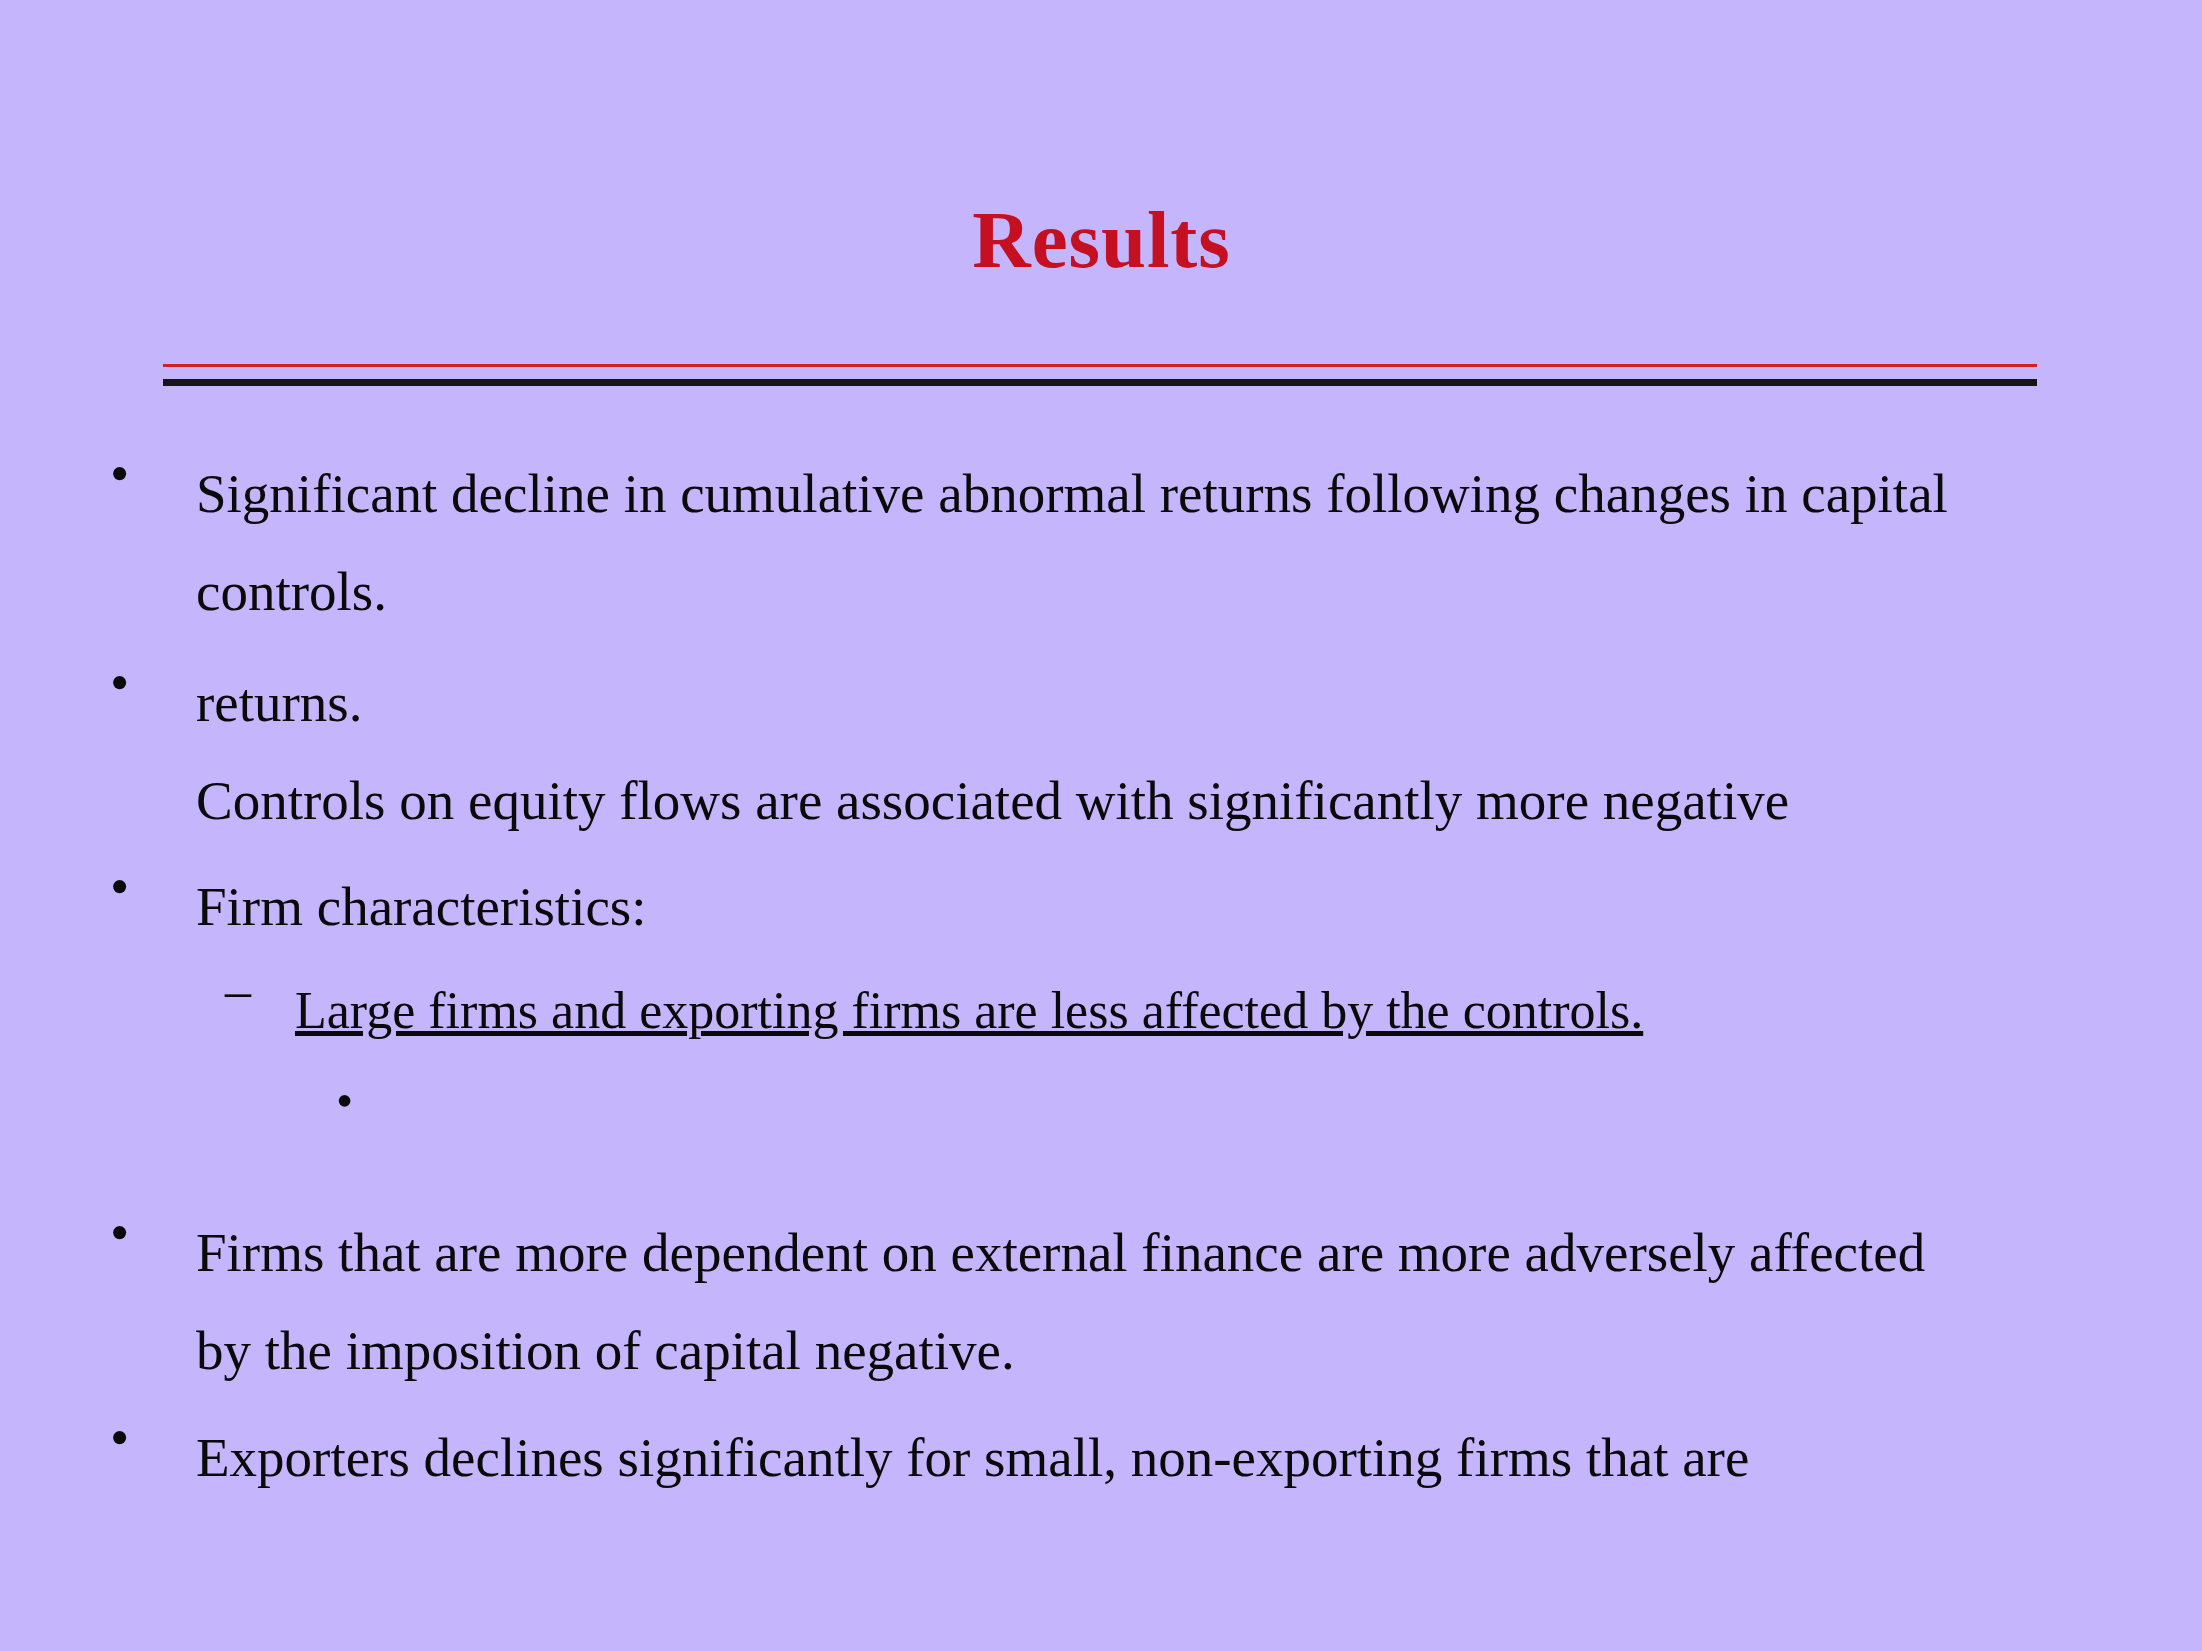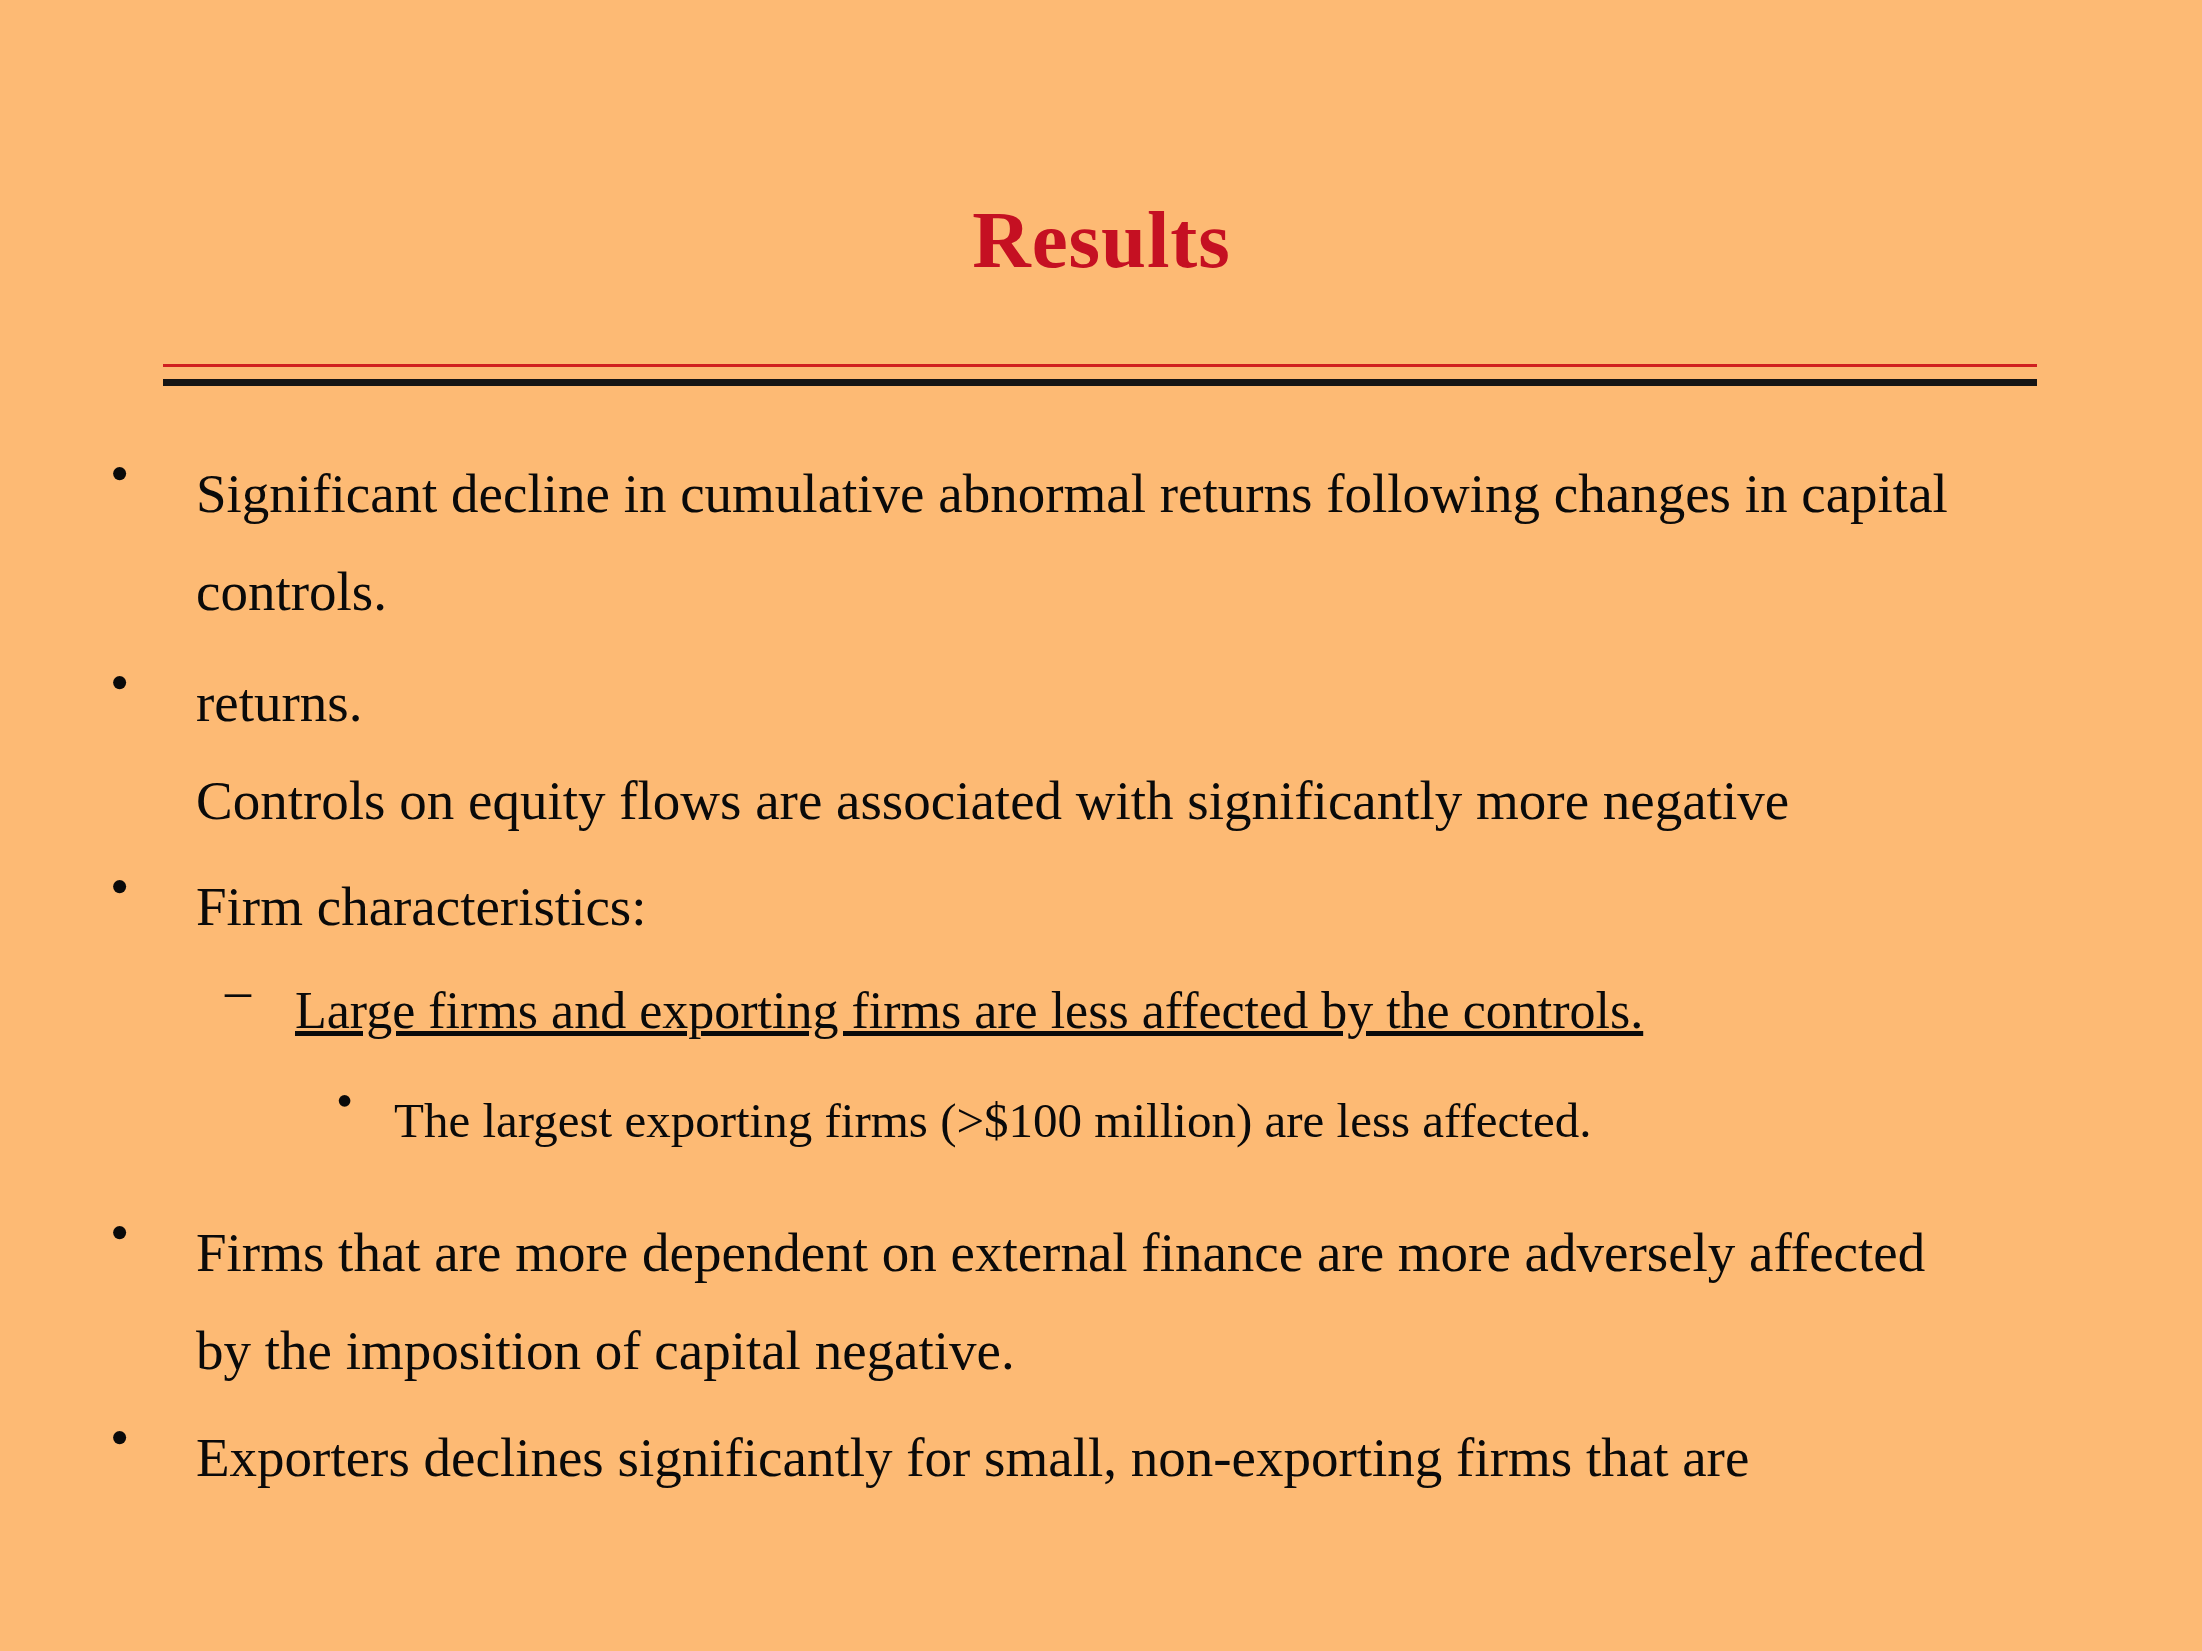--- a/index.html
+++ b/index.html
@@ -4,21 +4,21 @@
 <style>
   html, body {
     margin: 0;
     padding: 0;
     background: #ffffff;
   }
   .slide {
     position: relative;
     width: 2203px;
     height: 1652px;
-    background: #fdba74;
+    background: #c4b5fd;
     overflow: hidden;
     font-family: "Liberation Serif", "DejaVu Serif", serif;
     color: #0a0a0a;
   }
   .title {
     position: absolute;
     top: 194px;
     left: 0;
     width: 2203px;
     text-align: center;
@@ -106,23 +106,20 @@
 
   <div class="b l2 top-b4">
     <span class="mk">–</span>
     <div class="txt">
       <div>Large firms and exporting firms are less affected by the controls.</div>
     </div>
   </div>
 
   <div class="b l3 top-b5">
     <span class="mk">•</span>
-    <div class="txt">
-      <div>The largest exporting firms (&gt;$100 million) are less affected.</div>
-    </div>
   </div>
 
   <div class="b l1 top-b6">
     <span class="mk">•</span>
     <div class="txt">
       <div>Firms that are more dependent on external finance are more adversely affected</div>
       <div>by the imposition of capital negative.</div>
     </div>
   </div>
 

